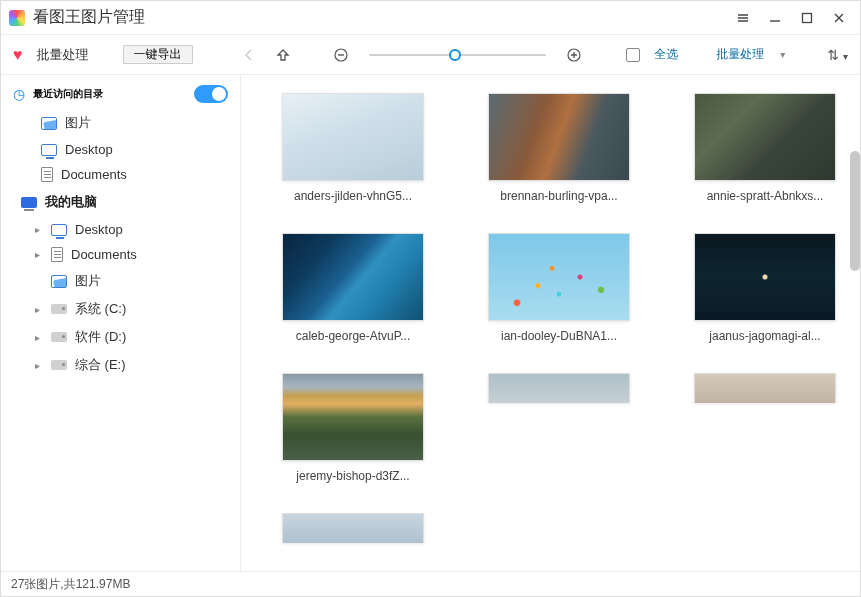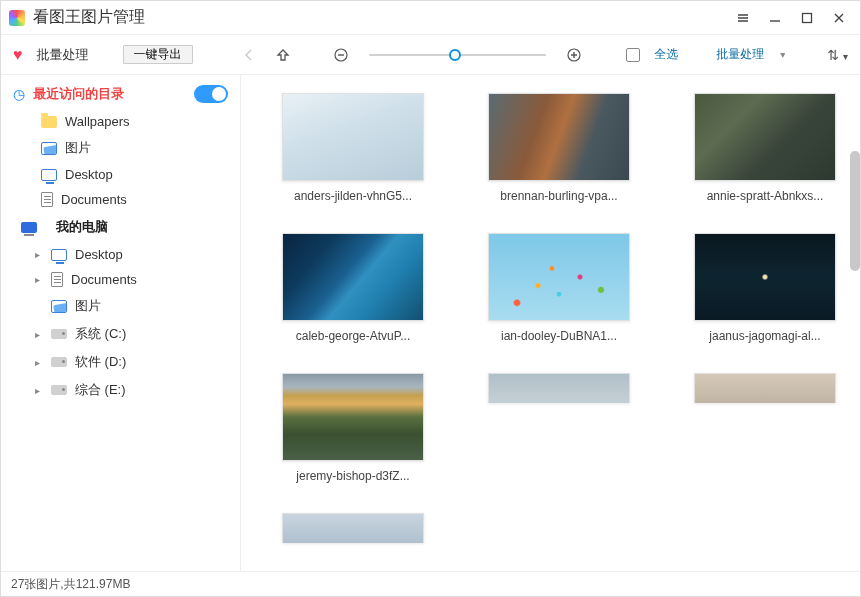--- a/index.html
+++ b/index.html
@@ -24,26 +24,26 @@
 .checkbox { width: 14px; height: 14px; border: 1px solid #888; border-radius: 2px; }
 .label { font-size: 12px; color: #0369a1; }
 .batch { display: flex; align-items: center; gap: 16px; cursor: pointer; }
 .sort-icon { font-size: 14px; color: #555; cursor: pointer; }
 
 .body { flex: 1; display: flex; overflow: hidden; }
 .sidebar { width: 240px; border-right: 1px solid #eee; display: flex; flex-direction: column; padding-top: 4px; }
 .sb-header { display: flex; align-items: center; padding: 6px 12px; justify-content: space-between; }
 .sb-header-left { display: flex; align-items: center; gap: 8px; }
 .clock-icon { color: #1e90ff; font-size: 14px; }
-.sb-header-label { font-size: 13px; font-weight: bold; color: #ef4444; }
+.sb-header-label { font-size: 10px; font-weight: bold; color: #000000; }
 .toggle { width: 34px; height: 18px; background: #2f9bff; border-radius: 9px; position: relative; cursor: pointer; }
 .toggle::after { content: ''; position: absolute; right: 2px; top: 2px; width: 14px; height: 14px; background: #fff; border-radius: 50%; }
 
 .sb-item { display: flex; align-items: center; padding: 5px 10px 5px 40px; gap: 8px; cursor: pointer; font-size: 13px; color: #333; }
-.sb-section { display: flex; align-items: center; padding: 6px 10px 6px 20px; gap: 19px; font-size: 13px; font-weight: bold; color: #222; }
+.sb-section { display: flex; align-items: center; padding: 6px 10px 6px 20px; gap: 8px; font-size: 13px; font-weight: bold; color: #222; }
 .sb-sub { display: flex; align-items: center; padding: 5px 10px 5px 34px; gap: 8px; cursor: pointer; font-size: 13px; color: #333; }
 .tri { width: 8px; color: #888; font-size: 10px; }
 .folder-ico { width: 16px; height: 12px; background: #ffda6a; border-radius: 2px; position: relative; }
 .folder-ico::before { content: ''; position: absolute; top: -3px; left: 0; width: 7px; height: 3px; background: #ffda6a; border-radius: 1px 1px 0 0; }
 .pic-ico { width: 16px; height: 13px; background: #fff; border: 1px solid #3a7fd5; border-radius: 2px; position: relative; overflow: hidden; }
 .pic-ico::after { content: ''; position: absolute; bottom: -2px; left: 2px; width: 14px; height: 10px; background: #6ab0f3; border-radius: 2px; transform: rotate(-10deg); }
 .mon-ico { width: 16px; height: 12px; border: 1.5px solid #3a7fd5; border-radius: 2px; position: relative; }
 .mon-ico::after { content: ''; position: absolute; bottom: -4px; left: 4px; width: 8px; height: 2px; background: #3a7fd5; }
 .doc-ico { width: 12px; height: 15px; background: #fff; border: 1px solid #888; border-radius: 1px; position: relative; }
 .doc-ico::before { content: ''; position: absolute; top: 3px; left: 2px; width: 7px; height: 1px; background: #888; box-shadow: 0 3px 0 #888, 0 6px 0 #888; }
@@ -156,24 +156,20 @@
   <div class="body">
     <div class="sidebar">
       <div class="sb-header">
         <div class="sb-header-left">
           <span class="clock-icon">◷</span>
           <span class="sb-header-label">最近访问的目录</span>
         </div>
         <div class="toggle"></div>
       </div>
       <div class="sb-item">
-          <span class="folder-ico"></span>
-          <span>Wallpapers</span>
-        </div>
-      <div class="sb-item">
           <span class="pic-ico"></span>
           <span>图片</span>
         </div>
       <div class="sb-item">
           <span class="mon-ico"></span>
           <span>Desktop</span>
         </div>
       <div class="sb-item">
           <span class="doc-ico"></span>
           <span>Documents</span>

